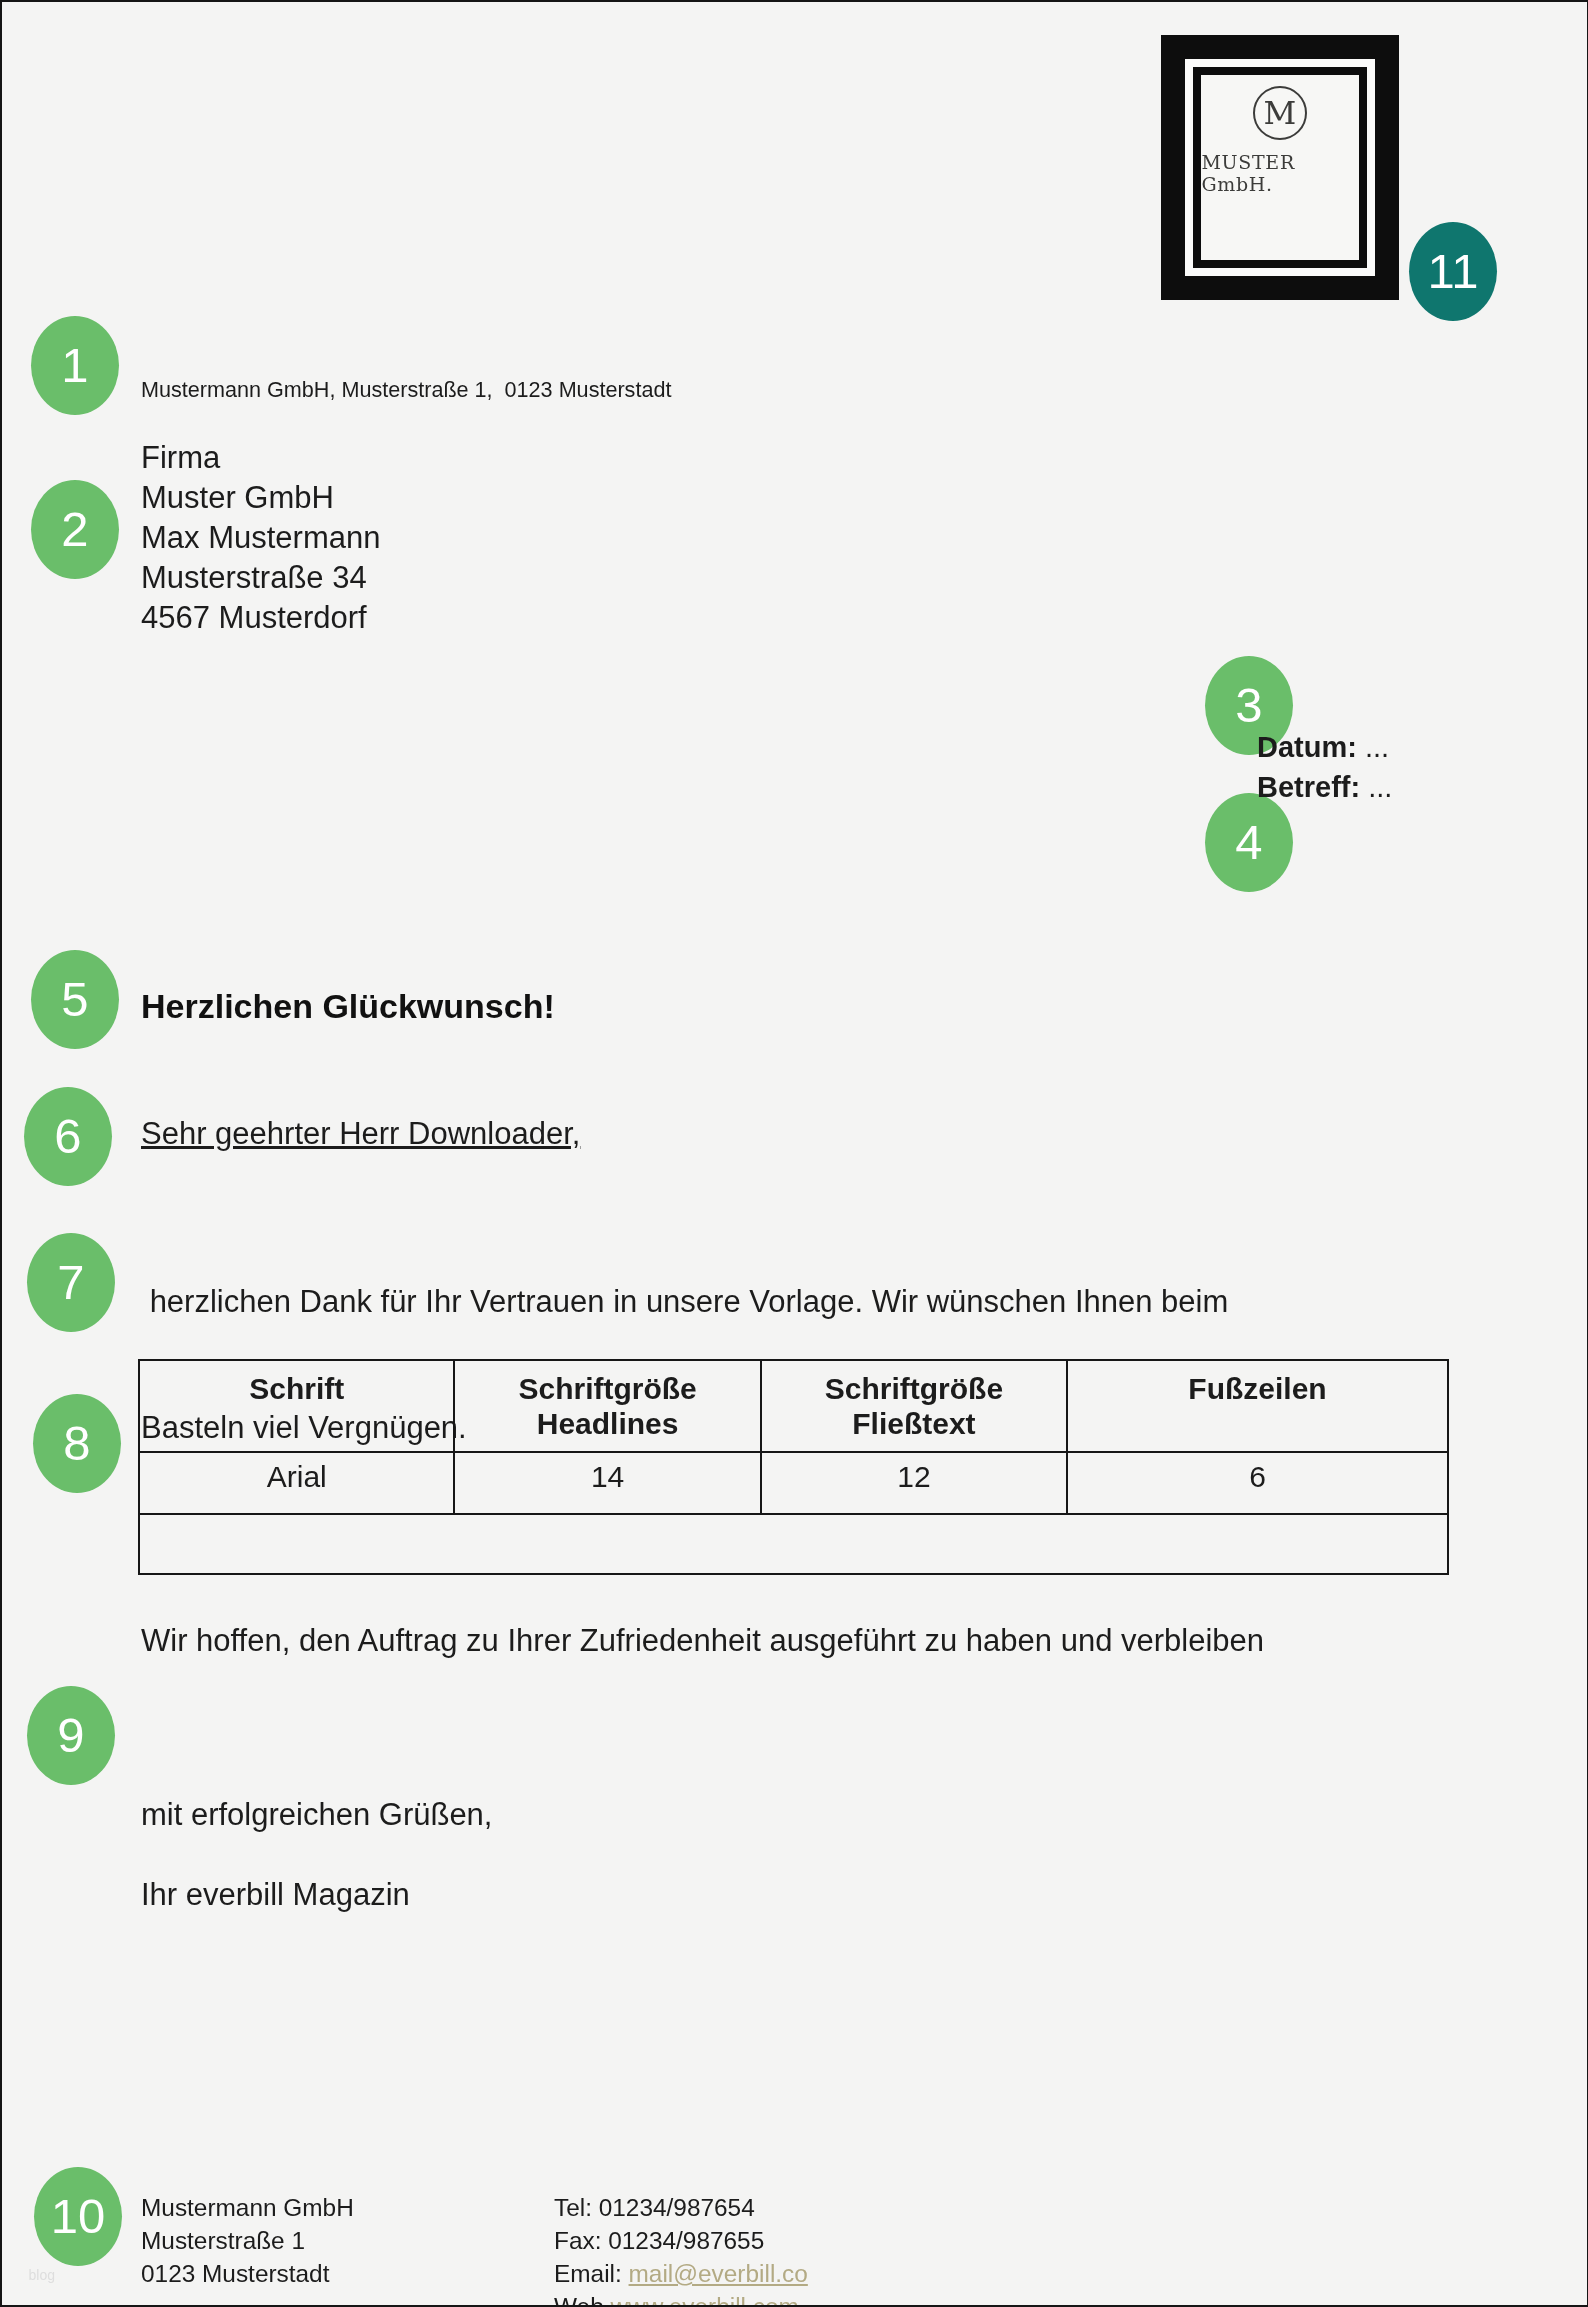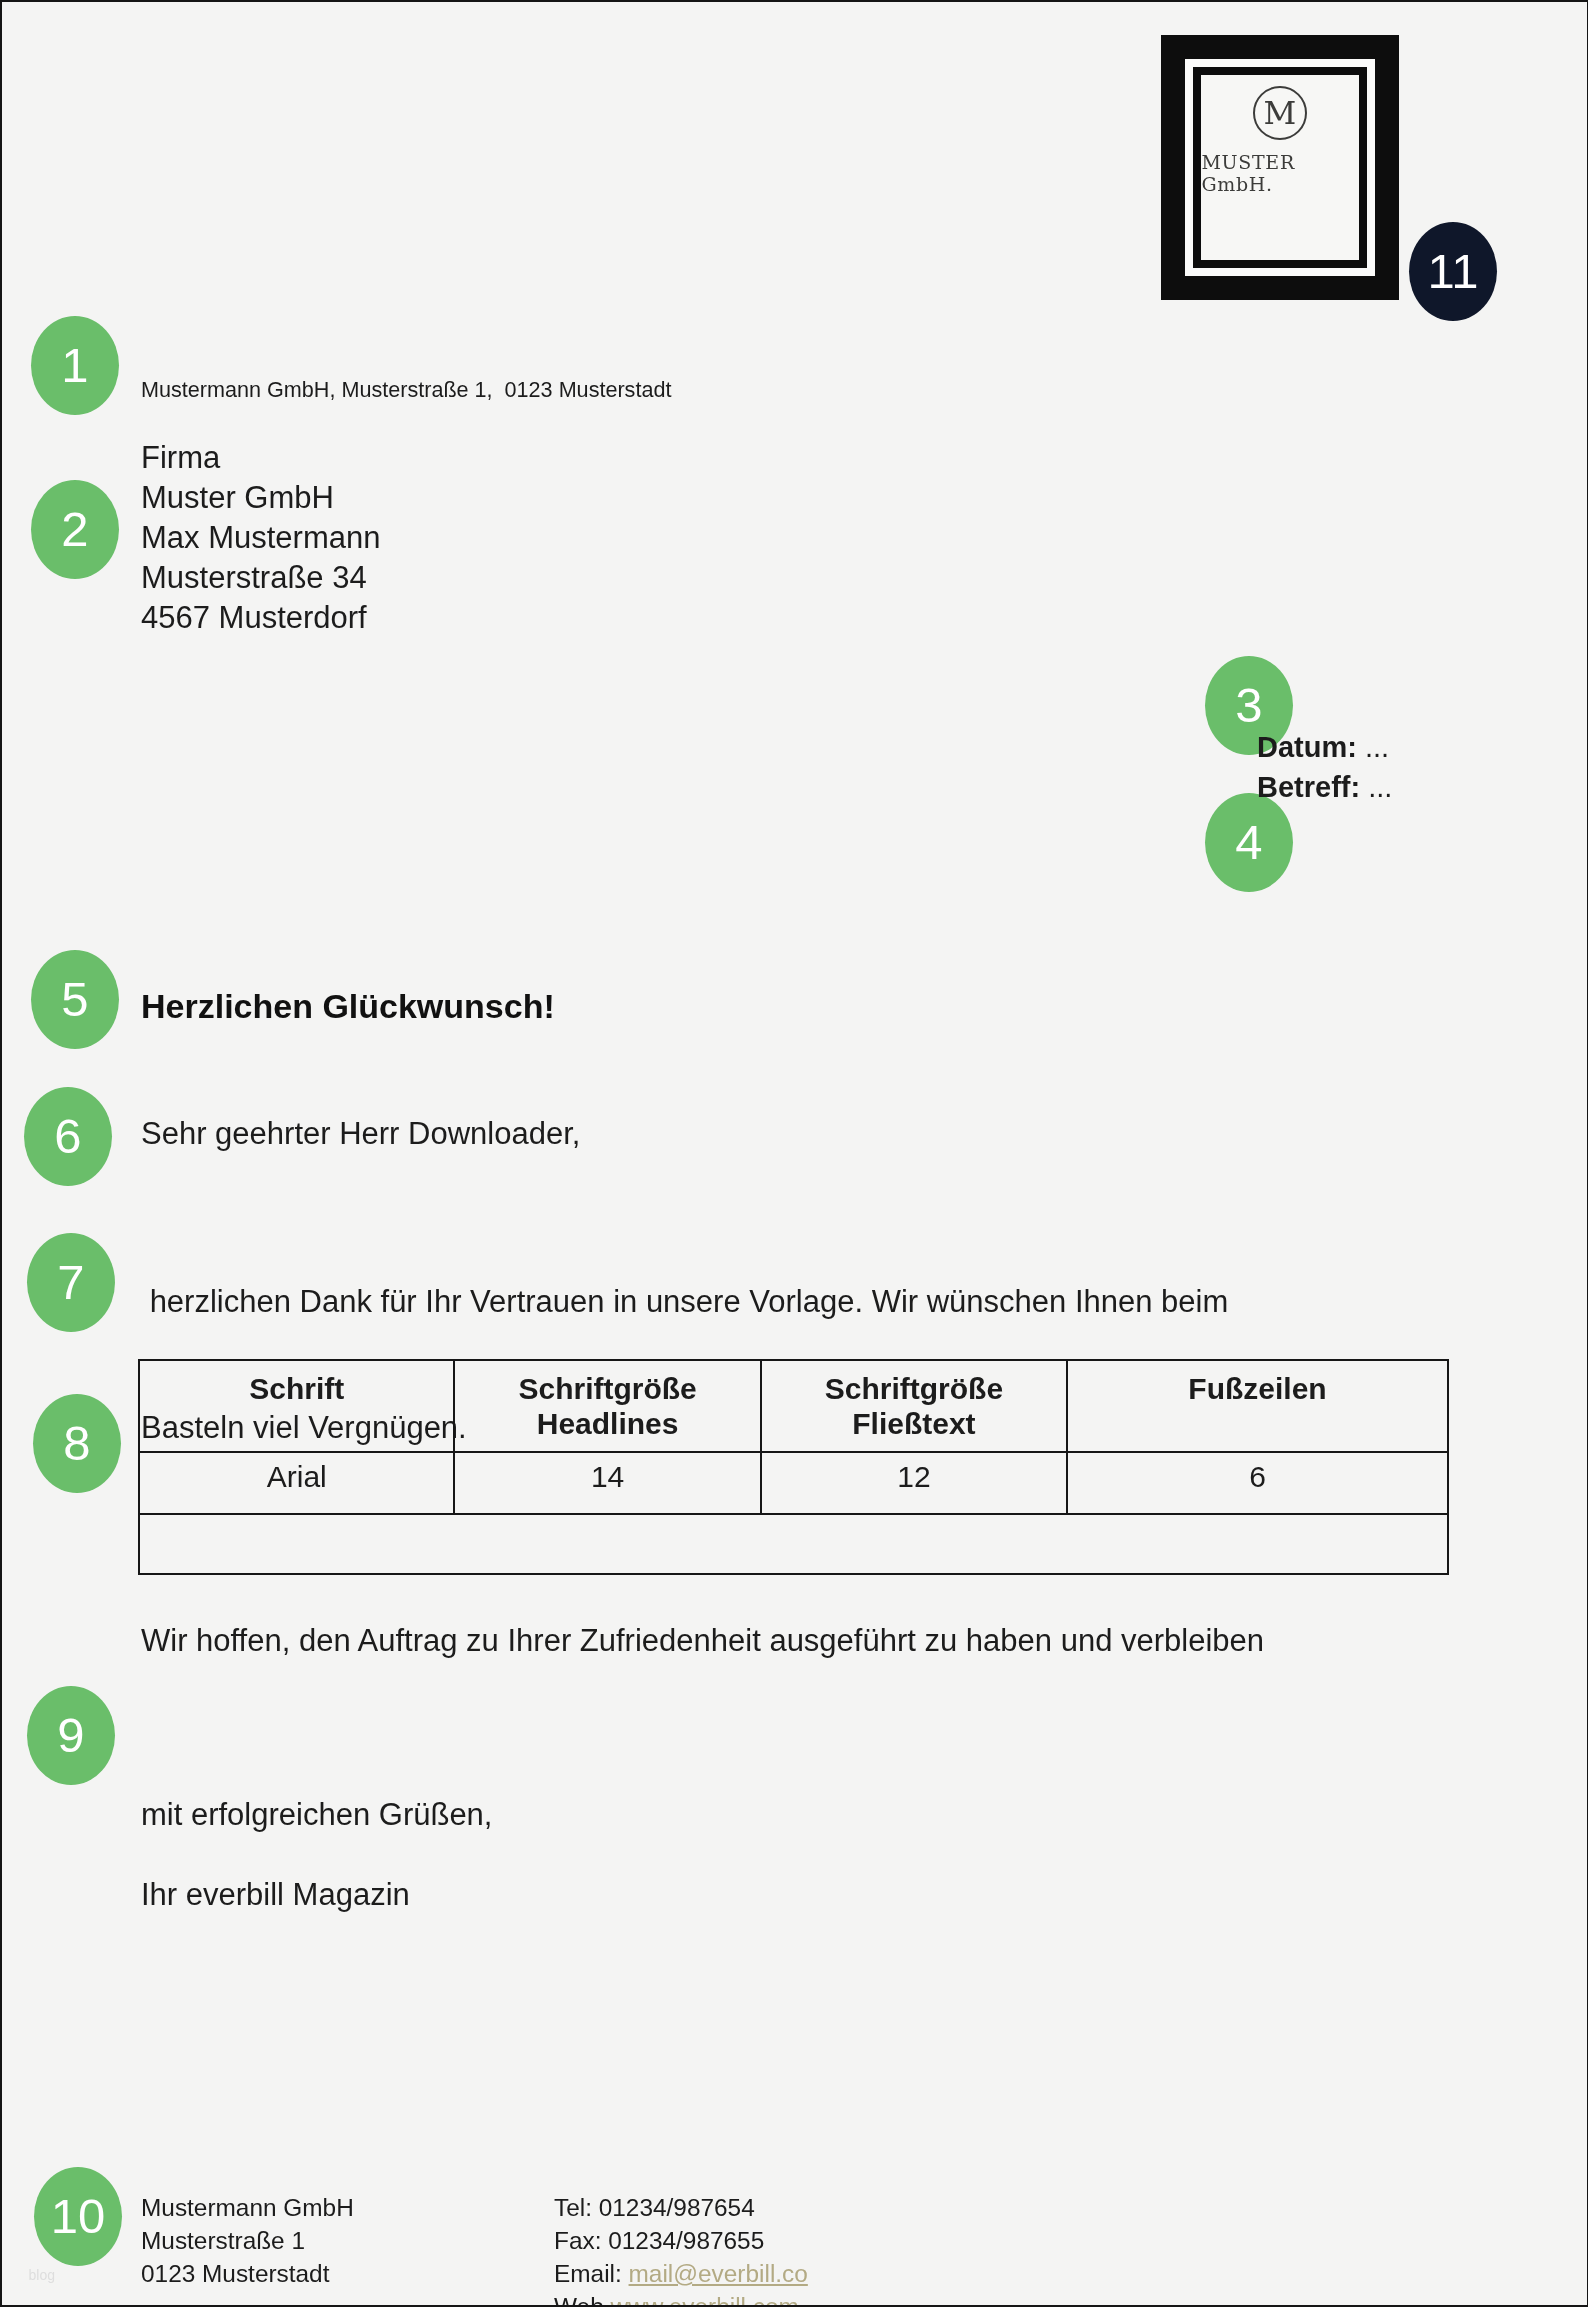--- a/index.html
+++ b/index.html
@@ -34,21 +34,21 @@
   .b7{left:25px;top:1231px;} .b8{left:31px;top:1392px;}
   .b9{left:25px;top:1684px;} .b10{left:32px;top:2165px;}
   .b11{left:1407px;top:220px;}
   
   #sender-line{position:absolute;left:139px;top:375px;font-size:21.6px;white-space:pre;}
   #recipient{position:absolute;left:139px;top:436px;font-size:31px;line-height:40px;}
   #meta{position:absolute;left:1255px;top:725px;font-size:29px;line-height:40px;}
   #meta .lbl{font-weight:bold;}
   #meta .val{white-space:pre;}
   #headline{position:absolute;left:139px;top:985px;font-size:34px;font-weight:bold;color:#111;}
-  #salutation{position:absolute;left:139px;top:1114px;font-size:31px;}
+  #salutation{position:absolute;left:139px;top:1114px;font-size:31px;text-decoration:underline;}
   #paragraph{position:absolute;left:139px;top:1195px;font-size:31px;line-height:42px;white-space:pre-wrap;}
   
   #fonttable{position:absolute;left:136px;top:1357px;width:1311px;border-collapse:collapse;table-layout:fixed;}
   #fonttable th,#fonttable td{border:2.1px solid #161616;text-align:center;vertical-align:top;font-size:30px;}
   #fonttable th{font-weight:bold;height:79px;padding-top:9.8px;line-height:35px;}
   #fonttable td{height:52px;padding-top:7px;}
   #fonttable tr.empty td{height:50px;}
   #fonttable col.c1{width:24.1%;} #fonttable col.c2{width:23.4%;}
   #fonttable col.c3{width:23.4%;} #fonttable col.c4{width:29.1%;}
   
@@ -79,21 +79,21 @@
   <div class="badge b1" style="background: rgb(106, 190, 106);">1</div>
   <div class="badge b2" style="background: rgb(106, 190, 106);">2</div>
   <div class="badge b3" style="background: rgb(106, 190, 106);">3</div>
   <div class="badge b4" style="background: rgb(106, 190, 106);">4</div>
   <div class="badge b5" style="background: rgb(106, 190, 106);">5</div>
   <div class="badge b6" style="background: rgb(106, 190, 106);">6</div>
   <div class="badge b7" style="background: rgb(106, 190, 106);">7</div>
   <div class="badge b8" style="background: rgb(106, 190, 106);">8</div>
   <div class="badge b9" style="background: rgb(106, 190, 106);">9</div>
   <div class="badge b10" style="background: rgb(106, 190, 106);">10</div>
-  <div class="badge b11" style="background: #0f172a;">11</div>
+  <div class="badge b11" style="background: #0f766e;">11</div>
 
   <div id="sender-line">Mustermann GmbH, Musterstraße 1,  0123 Musterstadt</div>
 
   <div id="recipient">
     <div>Firma</div>
     <div>Muster GmbH</div>
     <div>Max Mustermann</div>
     <div>Musterstraße 34</div>
     <div>4567 Musterdorf</div>
   </div>

